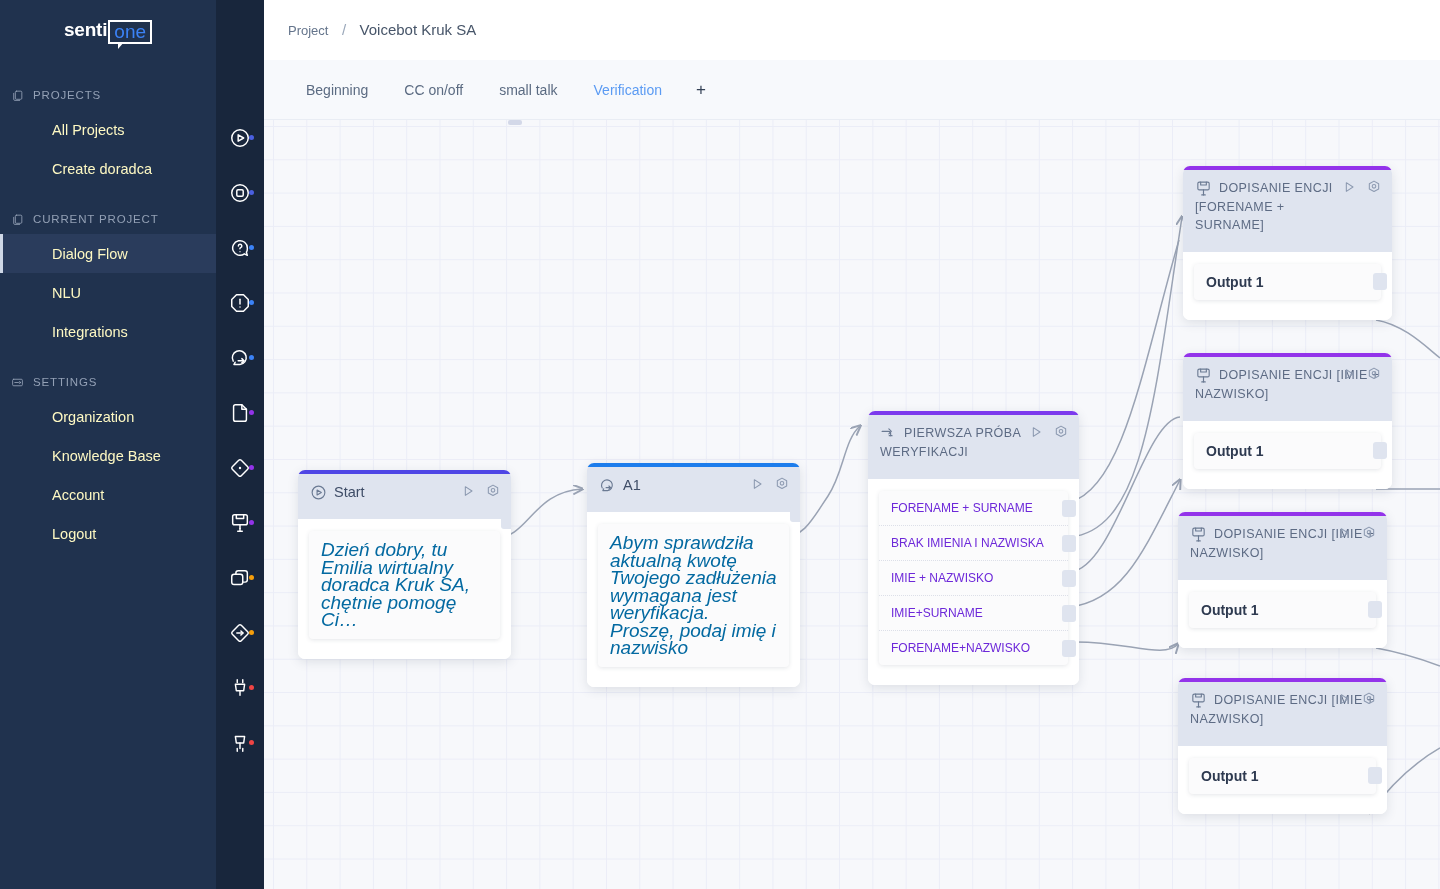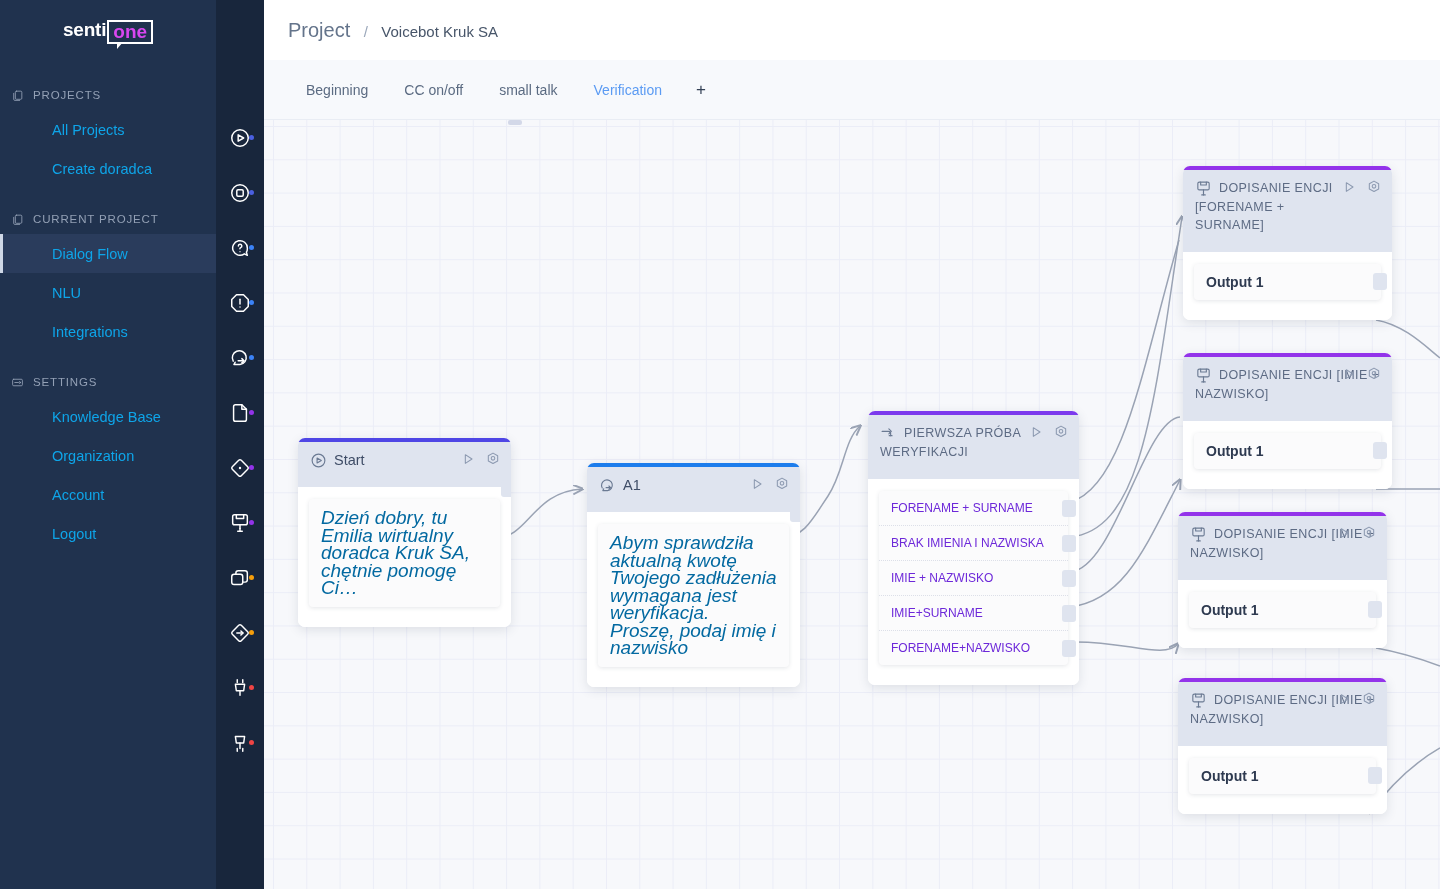--- a/index.html
+++ b/index.html
@@ -16,39 +16,39 @@
   .sidebar {
     width:216px; height:889px; background:#20324e;
     flex:0 0 216px; position:relative; z-index:40;
   }
   .logo-wrap { height:64px; display:flex; align-items:center; justify-content:center; }
   .logo { display:flex; align-items:flex-start; }
   .logo-senti { color:#fff; font-size:19px; font-weight:700; letter-spacing:-0.2px; line-height:20px; }
   .logo-one-box {
     position:relative; border:2px solid #fff; padding:0 4px; margin-left:1px;
   }
-  .logo-one { color:#d946ef; font-size:19px; font-weight:700; line-height:20px; display:block; }
+  .logo-one { color:#3b82f6; font-size:19px; font-weight:400; line-height:20px; display:block; }
   .logo-tail {
     position:absolute; left:8px; bottom:-7px; width:0; height:0;
     border-left:6px solid #fff; border-bottom:7px solid transparent;
   }
 
   .nav-section {
     display:flex; align-items:center; gap:9px;
     padding:0 0 0 11px; height:30px; margin-top:16px;
   }
   .nav-section-label {
     font-size:11.5px; letter-spacing:0.85px; color:#93a0b5; font-weight:400;
   }
   .sec-icon { width:13px; height:13px; color:#93a0b5; display:block; flex:0 0 13px; }
   .sec-icon svg { display:block; }
 
   .nav-item {
     height:39px; display:flex; align-items:center; padding-left:52px;
-    font-size:14.5px; color:#0ea5e9; cursor:pointer; position:relative;
+    font-size:14.5px; color:#fef9c3; cursor:pointer; position:relative;
   }
   .nav-item.active { background:#2a3c5c; }
   .nav-item.active:before {
     content:""; position:absolute; left:0; top:0; bottom:0; width:3px; background:#cfd8e6;
   }
 
   
   .rail {
     width:48px; background:#18263c; flex:0 0 48px; position:relative;
     padding-top:110px; z-index:30;
@@ -62,21 +62,21 @@
     position:absolute; right:10px; top:50%; margin-top:-2.5px;
     width:5px; height:5px; border-radius:50%;
   }
 
   
   .main { flex:1 1 auto; display:flex; flex-direction:column; position:relative; min-width:0; }
   .topbar {
     height:60px; background:#fff; display:flex; align-items:center;
     padding-left:24px; flex:0 0 60px; position:relative; z-index:20;
   }
-  .crumb { font-size:20px; color:#64748b; }
+  .crumb { font-size:13px; color:#64748b; }
   .crumb-sep { font-size:15px; color:#9aa7ba; margin:0 9px; }
   .crumb-current { font-size:15px; color:#475569; }
 
   .tabs {
     height:60px; background:#f7f9fc; border-bottom:1px solid #e9edf4;
     display:flex; align-items:center; padding-left:24px; gap:0; flex:0 0 60px;
     position:relative; z-index:15;
   }
   .tab {
     font-size:14px; color:#5b6b82; padding:0 18px; height:60px;
@@ -206,24 +206,24 @@
           <span class="sec-icon">
             <svg viewBox="0 0 24 24" fill="none" stroke="currentColor" stroke-width="1.6" stroke-linecap="round" stroke-linejoin="round">
               <rect x="3" y="6" width="18" height="12" rx="2"></rect>
               <path d="M7 12h6"></path>
               <circle cx="16" cy="12" r="1.6"></circle>
             </svg>
           </span>
           <span class="nav-section-label">SETTINGS</span>
         </div>
         <div class="nav-item">
+          <span>Organization</span>
+        </div>
+        <div class="nav-item">
           <span>Knowledge Base</span>
-        </div>
-        <div class="nav-item">
-          <span>Organization</span>
         </div>
         <div class="nav-item">
           <span>Account</span>
         </div>
         <div class="nav-item">
           <span>Logout</span>
         </div>
       </nav>
   </aside>
 
@@ -396,21 +396,21 @@
           <path d="M806,522 C860,520 900,540 914,524" marker-end="url(#arw)"></path>
 
           <path d="M1112,200 C1140,205 1160,225 1176,238"></path>
           <path d="M1112,369 C1140,369 1160,369 1176,369"></path>
           <path d="M1112,528 C1140,533 1160,540 1176,546"></path>
           <path d="M1105,694 C1130,660 1155,640 1176,628"></path>
         </g>
       </svg>
       <div class="ghost-node" style="left:244px; top:0px;"></div>
       <div id="nodes">
-          <div class="node" style="left: 34px; top: 318px; width: 213px;">
+          <div class="node" style="left: 34px; top: 350px; width: 213px;">
             <div class="node-shadow"></div>
             <div class="node-inner">
               <div class="node-accent" style="background:#4f46e5"></div>
               <div class="node-head"><span class="head-icon"><svg viewBox="0 0 24 24" fill="none" stroke="currentColor" stroke-width="1.6" stroke-linecap="round" stroke-linejoin="round">
                     <circle cx="12" cy="12" r="9"></circle>
                     <path d="M10 8.5l6 3.5-6 3.5z"></path>
                   </svg></span><span class="node-title plain">Start</span><span class="head-actions">
                   <span>
                     <svg viewBox="0 0 24 24" fill="none" stroke="currentColor" stroke-width="1.6" stroke-linecap="round" stroke-linejoin="round">
                       <path d="M8 5.5l10 6.5-10 6.5z"></path>

